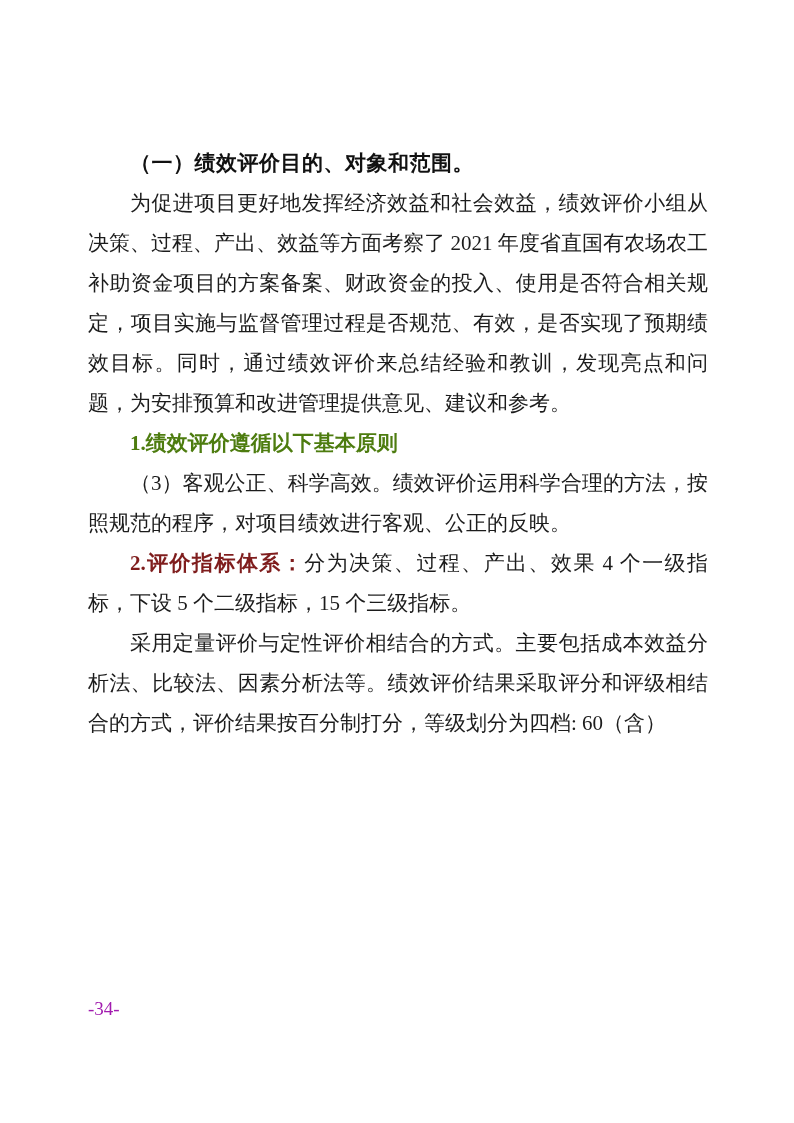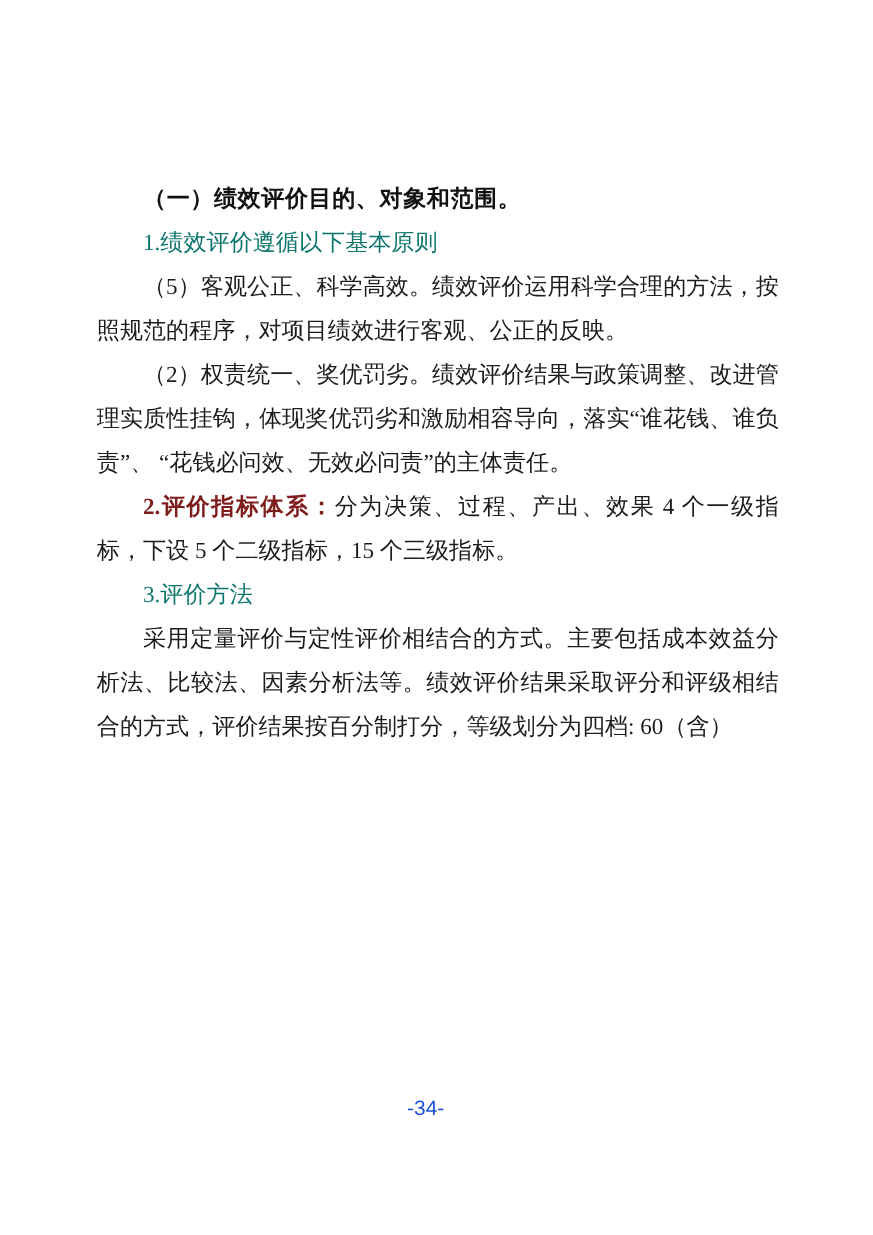--- a/index.html
+++ b/index.html
@@ -17,72 +17,70 @@
   }
   .content {
     position: absolute;
     left: 88px;
     top: 143px;
     width: 620px;
     color: #1c1c1c;
     font-size: 21px;
     line-height: 40px;
     text-align: justify;
-    margin-top: 17px;
   }
   .para {
     text-indent: 2em;
     text-align: justify;
   }
   .heading {
     font-weight: 700;
     text-indent: 2em;
     letter-spacing: 0.5px;
     color: #111111;
   }
   .sub-heading {
-    font-weight: 400;
+    font-weight: 700;
     text-indent: 2em;
-    color: #0f766e;
+    color: #4d7c0f;
   }
   .lead-bold {
     font-weight: 700;
     color: #7f1d1d;
   }
   .page-number {
     position: absolute;
     top: 995px;
     left: 88px;
     width: 620px;
-    text-align: center;
+    text-align: left;
     padding-right: 22px;
     font-size: 19px;
     line-height: 28px;
-    color: #1d4ed8;
-    font-family: Liberation Sans, sans-serif;
+    color: #a21caf;
+    font-family: Liberation Serif, serif;
   }
 </style>
 </head>
 <body>
 
 <div class="page">
   <div class="content">
 
     <div class="heading">（一）绩效评价目的、对象和范围。</div>
 
+    <p class="para">为促进项目更好地发挥经济效益和社会效益，绩效评价小组从决策、过程、产出、效益等方面考察了 2021 年度省直国有农场农工补助资金项目的方案备案、财政资金的投入、使用是否符合相关规定，项目实施与监督管理过程是否规范、有效，是否实现了预期绩效目标。同时，通过绩效评价来总结经验和教训，发现亮点和问题，为安排预算和改进管理提供意见、建议和参考。</p>
 
 
     <div class="sub-heading">1.绩效评价遵循以下基本原则</div>
 
-    <p class="para">（5）客观公正、科学高效。绩效评价运用科学合理的方法，按照规范的程序，对项目绩效进行客观、公正的反映。</p>
+    <p class="para">（3）客观公正、科学高效。绩效评价运用科学合理的方法，按照规范的程序，对项目绩效进行客观、公正的反映。</p>
 
-    <p class="para">（2）权责统一、奖优罚劣。绩效评价结果与政策调整、改进管理实质性挂钩，体现奖优罚劣和激励相容导向，落实“谁花钱、谁负责”、 “花钱必问效、无效必问责”的主体责任。</p>
 
     <p class="para"><span class="lead-bold">2.评价指标体系：</span><span>分为决策、过程、产出、效果 4 个一级指标，下设 5 个二级指标，15 个三级指标。</span></p>
 
-    <div class="sub-heading">3.评价方法</div>
 
     <p class="para">采用定量评价与定性评价相结合的方式。主要包括成本效益分析法、比较法、因素分析法等。绩效评价结果采取评分和评级相结合的方式，评价结果按百分制打分，等级划分为四档: 60（含）</p>
 
   </div>
 
   <div class="page-number">-34-</div>
 </div>
 
 </body></html>

